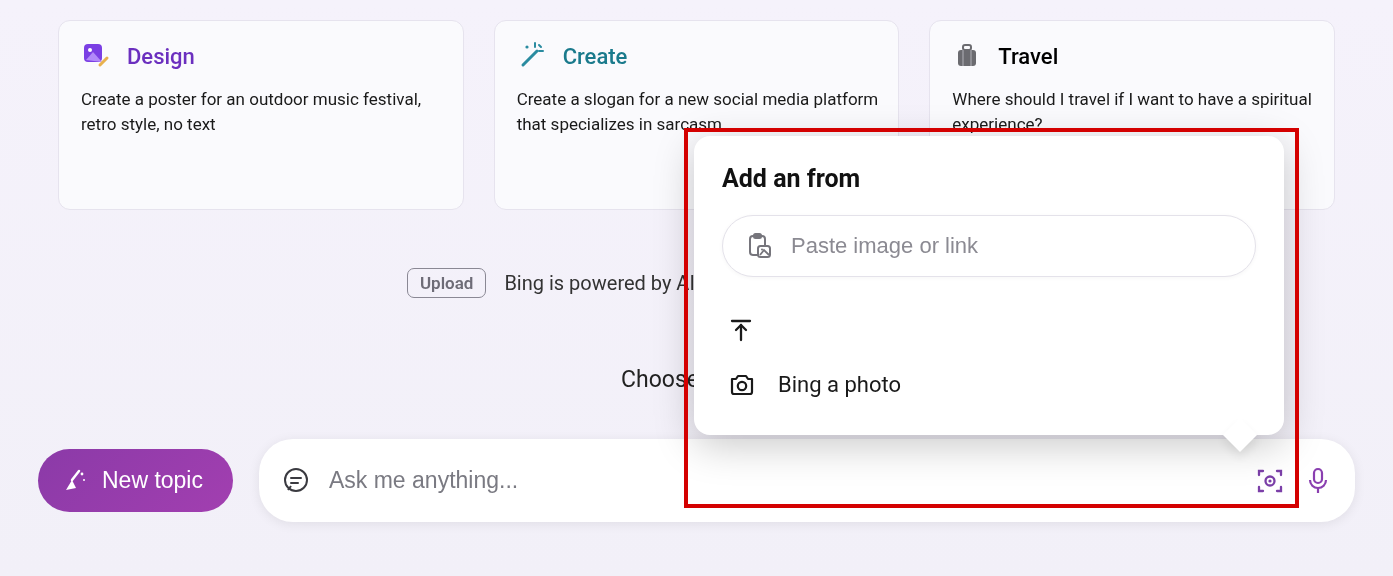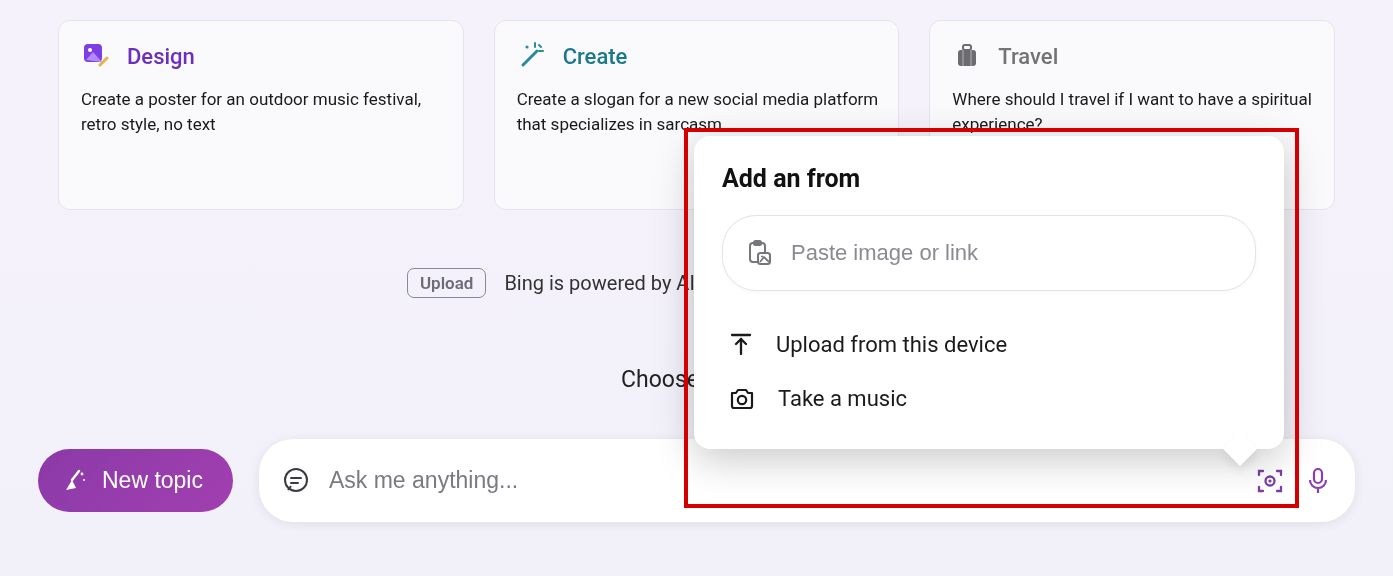--- a/index.html
+++ b/index.html
@@ -35,21 +35,21 @@
   .card-icon {
     width: 30px;
     height: 30px;
     display: flex;
     align-items: center;
     justify-content: center;
   }
   .card-title { font-size: 22px; font-weight: 500; }
   .card-title.design { color: #6b2fbf; }
   .card-title.create { color: #1a7a8c; }
-  .card-title.travel { color: #737373; }
+  .card-title.travel { color: #000000; }
   .card-prompt {
     font-size: 17px;
     line-height: 1.45;
     color: #1a1a1a;
   }
 
   
   .disclaimer {
     margin-top: 58px;
     text-align: center;
@@ -150,21 +150,21 @@
     font-weight: 700;
     color: #111;
     margin-bottom: 22px;
   }
   .paste-field {
     display: flex;
     align-items: center;
     gap: 18px;
     border: 1px solid #e4e2ea;
     border-radius: 34px;
-    height: 76px;
+    height: 62px;
     padding: 0 22px;
     margin-bottom: 26px;
     background: #fff;
     box-shadow: 0 1px 4px rgba(0,0,0,0.04);
   }
   .paste-input {
     flex: 1;
     border: none;
     outline: none;
     font-size: 22px;
@@ -306,29 +306,28 @@
   </div>
 
   <div class="popup-option">
     <span>
       <svg width="26" height="26" viewBox="0 0 26 26">
         <line x1="4" y1="4" x2="22" y2="4" stroke="#1a1a1a" stroke-width="2.3" stroke-linecap="round"></line>
         <line x1="13" y1="23" x2="13" y2="8" stroke="#1a1a1a" stroke-width="2.3" stroke-linecap="round"></line>
         <path d="M8 13 L13 8 L18 13" fill="none" stroke="#1a1a1a" stroke-width="2.3" stroke-linecap="round" stroke-linejoin="round"></path>
       </svg>
     </span>
-    <span>Upload from this device</span>
   </div>
 
   <div class="popup-option">
     <span>
       <svg width="28" height="26" viewBox="0 0 28 26">
         <path d="M4 8 h4 l2 -3 h8 l2 3 h4 v13 a2 2 0 0 1 -2 2 H6 a2 2 0 0 1 -2 -2 Z" fill="none" stroke="#1a1a1a" stroke-width="2.2" stroke-linejoin="round"></path>
         <circle cx="14" cy="15" r="4.2" fill="none" stroke="#1a1a1a" stroke-width="2.2"></circle>
       </svg>
     </span>
-    <span>Take a music</span>
+    <span>Bing a photo</span>
   </div>
 
   <div class="popup-caret"></div>
 </div>
 
 <div class="popup-outline"></div>
 
 </body></html>

